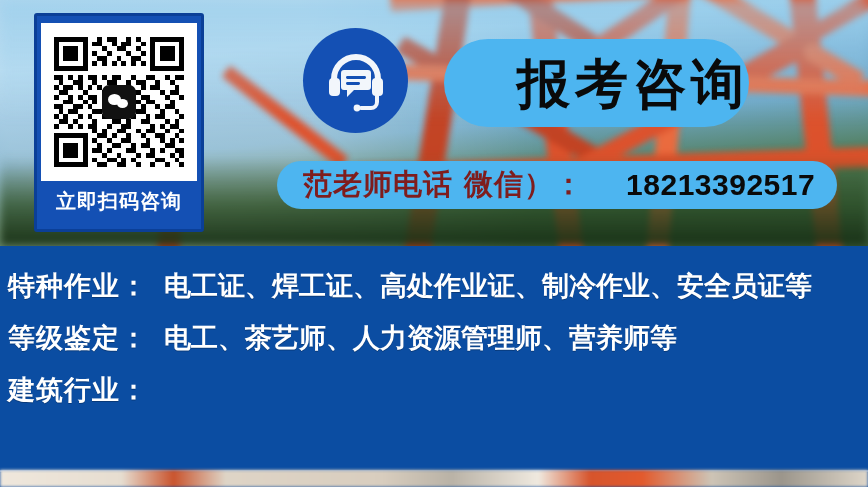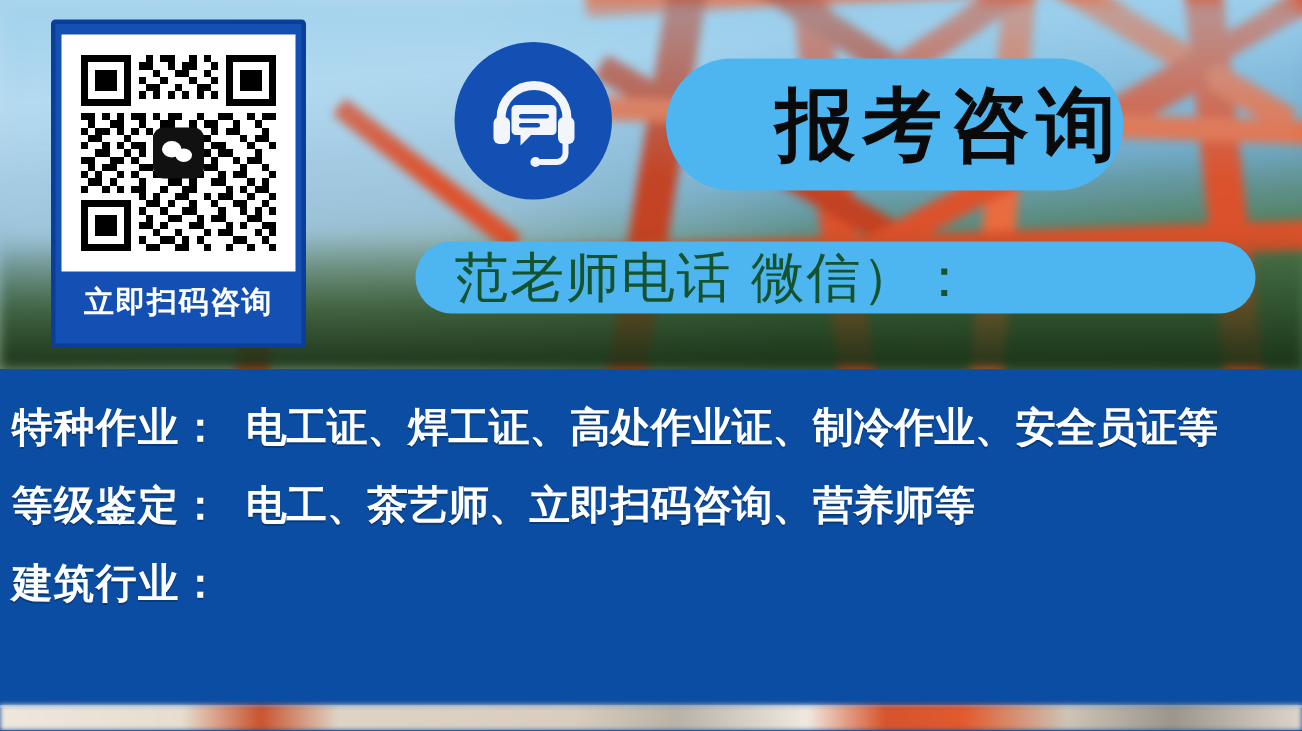--- a/index.html
+++ b/index.html
@@ -83,21 +83,21 @@
   .pill-title span{
     color:#0a0a0a;font-size:53px;font-weight:700;letter-spacing:5px;
     font-family:"DejaVu Sans","Liberation Sans",sans-serif;
     line-height:1;padding-left:4px;
   }
   .pill-phone{
     left:277px;top:161px;width:560px;height:48px;
     padding-left:26px;
   }
   .pill-phone .ph-label{
-    color:#14532d;font-size:36px;font-weight:400;letter-spacing:1px;
+    color:#7f1d1d;font-size:29px;font-weight:700;letter-spacing:1px;
     font-family:"DejaVu Sans","Liberation Sans",sans-serif;white-space:nowrap;
   }
   .pill-phone .ph-number{
     color:#0a0a0a;font-size:30px;font-weight:700;letter-spacing:.5px;
     font-family:"Liberation Sans","DejaVu Sans",sans-serif;
     margin-left:42px;white-space:nowrap;
   }
 
   
   .list-panel{
@@ -368,31 +368,32 @@
         <rect x="21" y="32" width="14" height="3" rx="1.4" fill="#1450b4"></rect>
       </svg>
     </div>
 
     <div class="pill pill-title">
       <span>报考咨询</span>
     </div>
 
     <div class="pill pill-phone">
       <span class="ph-label">范老师电话 微信）：</span>
+      <span class="ph-number">18213392517</span>
     </div>
   </div>
 
   <div class="list-panel">
     <div class="list-row">
       <span class="cat">特种作业：</span>
       <span class="val">电工证、焊工证、高处作业证、制冷作业、安全员证等</span>
     </div>
     <div class="list-row">
       <span class="cat">等级鉴定：</span>
-      <span class="val">电工、茶艺师、立即扫码咨询、营养师等</span>
+      <span class="val">电工、茶艺师、人力资源管理师、营养师等</span>
     </div>
     <div class="list-row">
       <span class="cat">建筑行业：</span>
     </div>
   </div>
 
   <div class="sliver-line"></div>
   <div class="bottom-sliver"></div>
 
 </div>

